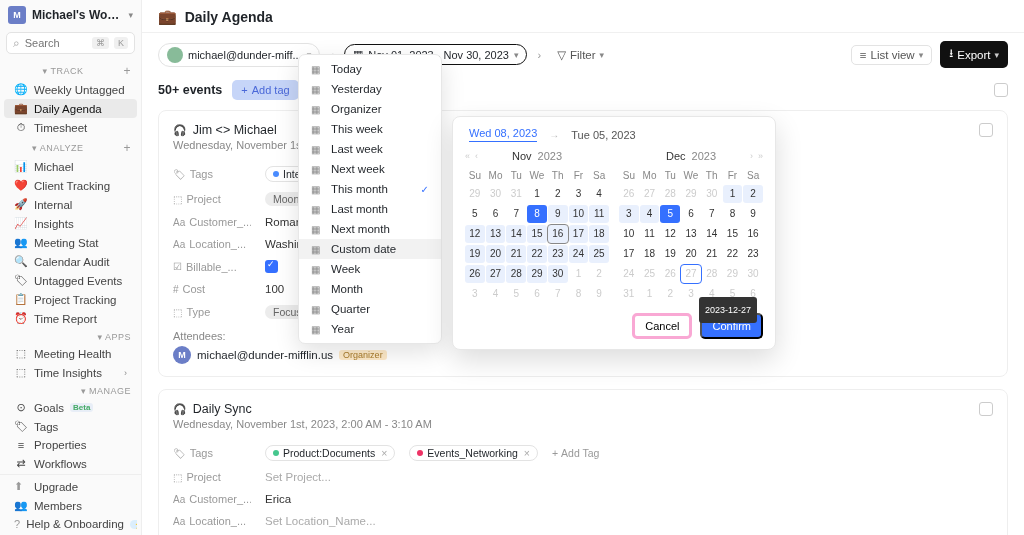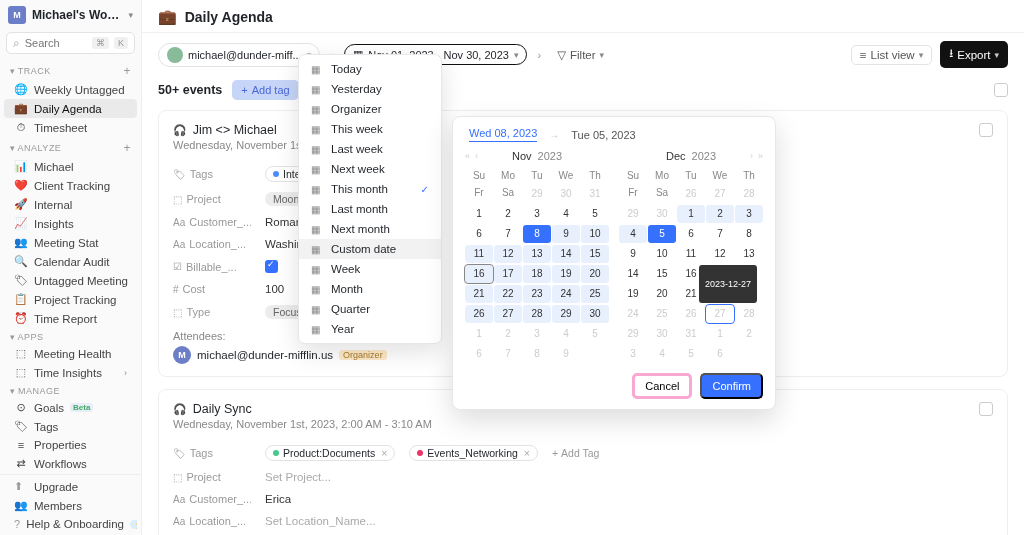--- a/index.html
+++ b/index.html
@@ -6,21 +6,21 @@
 body { font-family: -apple-system, BlinkMacSystemFont, "Segoe UI", sans-serif; font-size: 12px; color: #1f2328; background: #fff; }
 .app { display: flex; height: 535px; width: 1024px; overflow: hidden; position: relative; }
 .sidebar { width: 142px; border-right: 1px solid #eee; display: flex; flex-direction: column; background: #fafafa; }
 .ws-header { display: flex; align-items: center; padding: 6px 8px; gap: 6px; cursor: pointer; }
 .avatar { width: 18px; height: 18px; border-radius: 3px; background: #6b7ec7; display: inline-flex; align-items: center; justify-content: center; color: #fff; font-size: 9px; font-weight: 600; }
 .ws-title { font-weight: 600; font-size: 12px; flex: 1; white-space: nowrap; overflow: hidden; text-overflow: ellipsis; }
 .chev { font-size: 9px; color: #888; }
 .search-box { display: flex; align-items: center; margin: 2px 6px 6px; padding: 3px 6px; border: 1px solid #e3e3e3; border-radius: 5px; background: #fff; gap: 5px; }
 .search-box input { border: none; outline: none; flex: 1; font-size: 11px; color: #666; width: 50px; }
 .kbd { font-size: 9px; background: #f0f0f0; padding: 1px 4px; border-radius: 3px; color: #999; }
-.section-h { display: flex; align-items: center; justify-content: space-between; padding: 4px 10px 2px; color: #999; font-size: 9px; letter-spacing: .5px; gap: 40px; }
+.section-h { display: flex; align-items: center; justify-content: flex-end; padding: 4px 10px 2px; color: #999; font-size: 9px; letter-spacing: .5px; gap: 40px; }
 .plus { color: #999; font-size: 12px; cursor: pointer; }
 .side-item { display: flex; align-items: center; gap: 6px; padding: 3px 10px; font-size: 11.5px; color: #444; cursor: pointer; border-radius: 4px; margin: 0 4px; white-space: nowrap; overflow: hidden; }
 .side-item.active { background: #eaeaea; color: #111; font-weight: 500; }
 .side-item .emoji { width: 14px; font-size: 11px; display: inline-block; text-align: center; }
 .side-item .icn { width: 14px; font-size: 11px; color: #999; }
 .badge-beta { font-size: 8px; background: #e8eef7; color: #4a6; padding: 0 3px; border-radius: 3px; font-weight: bold; }
 .badge-prog { font-size: 8px; background: #dbeefc; color: #2b7; padding: 0 4px; border-radius: 6px; margin-left: auto; }
 .sidebar-scroll { flex: 1; overflow: hidden; }
 .sidebar-bottom { border-top: 1px solid #eee; padding: 2px 0; }
 .main { flex: 1; display: flex; flex-direction: column; overflow: hidden; }
@@ -78,29 +78,29 @@
 .dp-from { color: #3570ff; border-bottom: 1.5px solid #3570ff; padding-bottom: 2px; }
 .dp-arrow { color: #bbb; font-size: 10px; }
 .dp-to { color: #555; }
 .dp-months { display: flex; gap: 10px; }
 .dp-month { flex: 1; }
 .dp-mhead { display: flex; align-items: center; justify-content: center; gap: 6px; font-size: 11px; margin-bottom: 6px; position: relative; }
 .dp-mhead .nav { position: absolute; color: #ccc; font-size: 9px; cursor: pointer; }
 .dp-mhead .nav.l1 { left: 0; } .dp-mhead .nav.l2 { left: 10px; }
 .dp-mhead .nav.r1 { right: 10px; } .dp-mhead .nav.r2 { right: 0; }
 .dp-mname { color: #333; } .dp-myear { color: #888; }
-.dp-grid { display: grid; grid-template-columns: repeat(5, 1fr); gap: 2px 1px; text-align: center; font-size: 10px; }
+.dp-grid { display: grid; grid-template-columns: repeat(7, 1fr); gap: 2px 1px; text-align: center; font-size: 10px; }
 .dp-dow { color: #888; padding: 2px 0; }
 .dp-day { padding: 2px 0; color: #333; cursor: pointer; border-radius: 3px; line-height: 14px; }
 .dp-day.mute { color: #ccc; }
 .dp-day.inr { background: #e9f0fd; }
 .dp-day.start, .dp-day.end { background: #3570ff; color: #fff; border-radius: 3px; }
 .dp-day.today { outline: 1px solid #888; }
 .dp-day.hov { outline: 1px solid #3570ff; }
-.dp-tooltip { position: absolute; background: #333; color: #fff; font-size: 9px; padding: 14px 6px; border-radius: 3px; right: 18px; top: 148px; }
+.dp-tooltip { position: absolute; background: #333; color: #fff; font-size: 9px; padding: 8px 6px; border-radius: 3px; right: 18px; top: 180px; }
 .dp-footer { display: flex; justify-content: flex-end; gap: 8px; margin-top: 10px; }
 .dp-cancel { border: 3px solid #f9a8d4; background: #fff; border-radius: 5px; padding: 4px 10px; font-size: 11px; cursor: pointer; }
 .dp-confirm { background: #3570ff; color: #fff; border-radius: 5px; padding: 4px 10px; font-size: 11px; cursor: pointer; }
 </style>
 </head>
 <body>
 
 <div class="app">
 
   <div class="sidebar">
@@ -159,21 +159,21 @@
           <div class="side-item">
             <span class="emoji">👥</span>
             <span>Meeting Stat</span>
           </div>
           <div class="side-item">
             <span class="emoji">🔍</span>
             <span>Calendar Audit</span>
           </div>
           <div class="side-item">
             <span class="emoji">🏷</span>
-            <span>Untagged Meeting</span>
+            <span>Untagged Events</span>
           </div>
           <div class="side-item">
             <span class="emoji">📋</span>
             <span>Project Tracking</span>
           </div>
           <div class="side-item">
             <span class="emoji">⏰</span>
             <span>Time Report</span>
           </div>
         </div>

